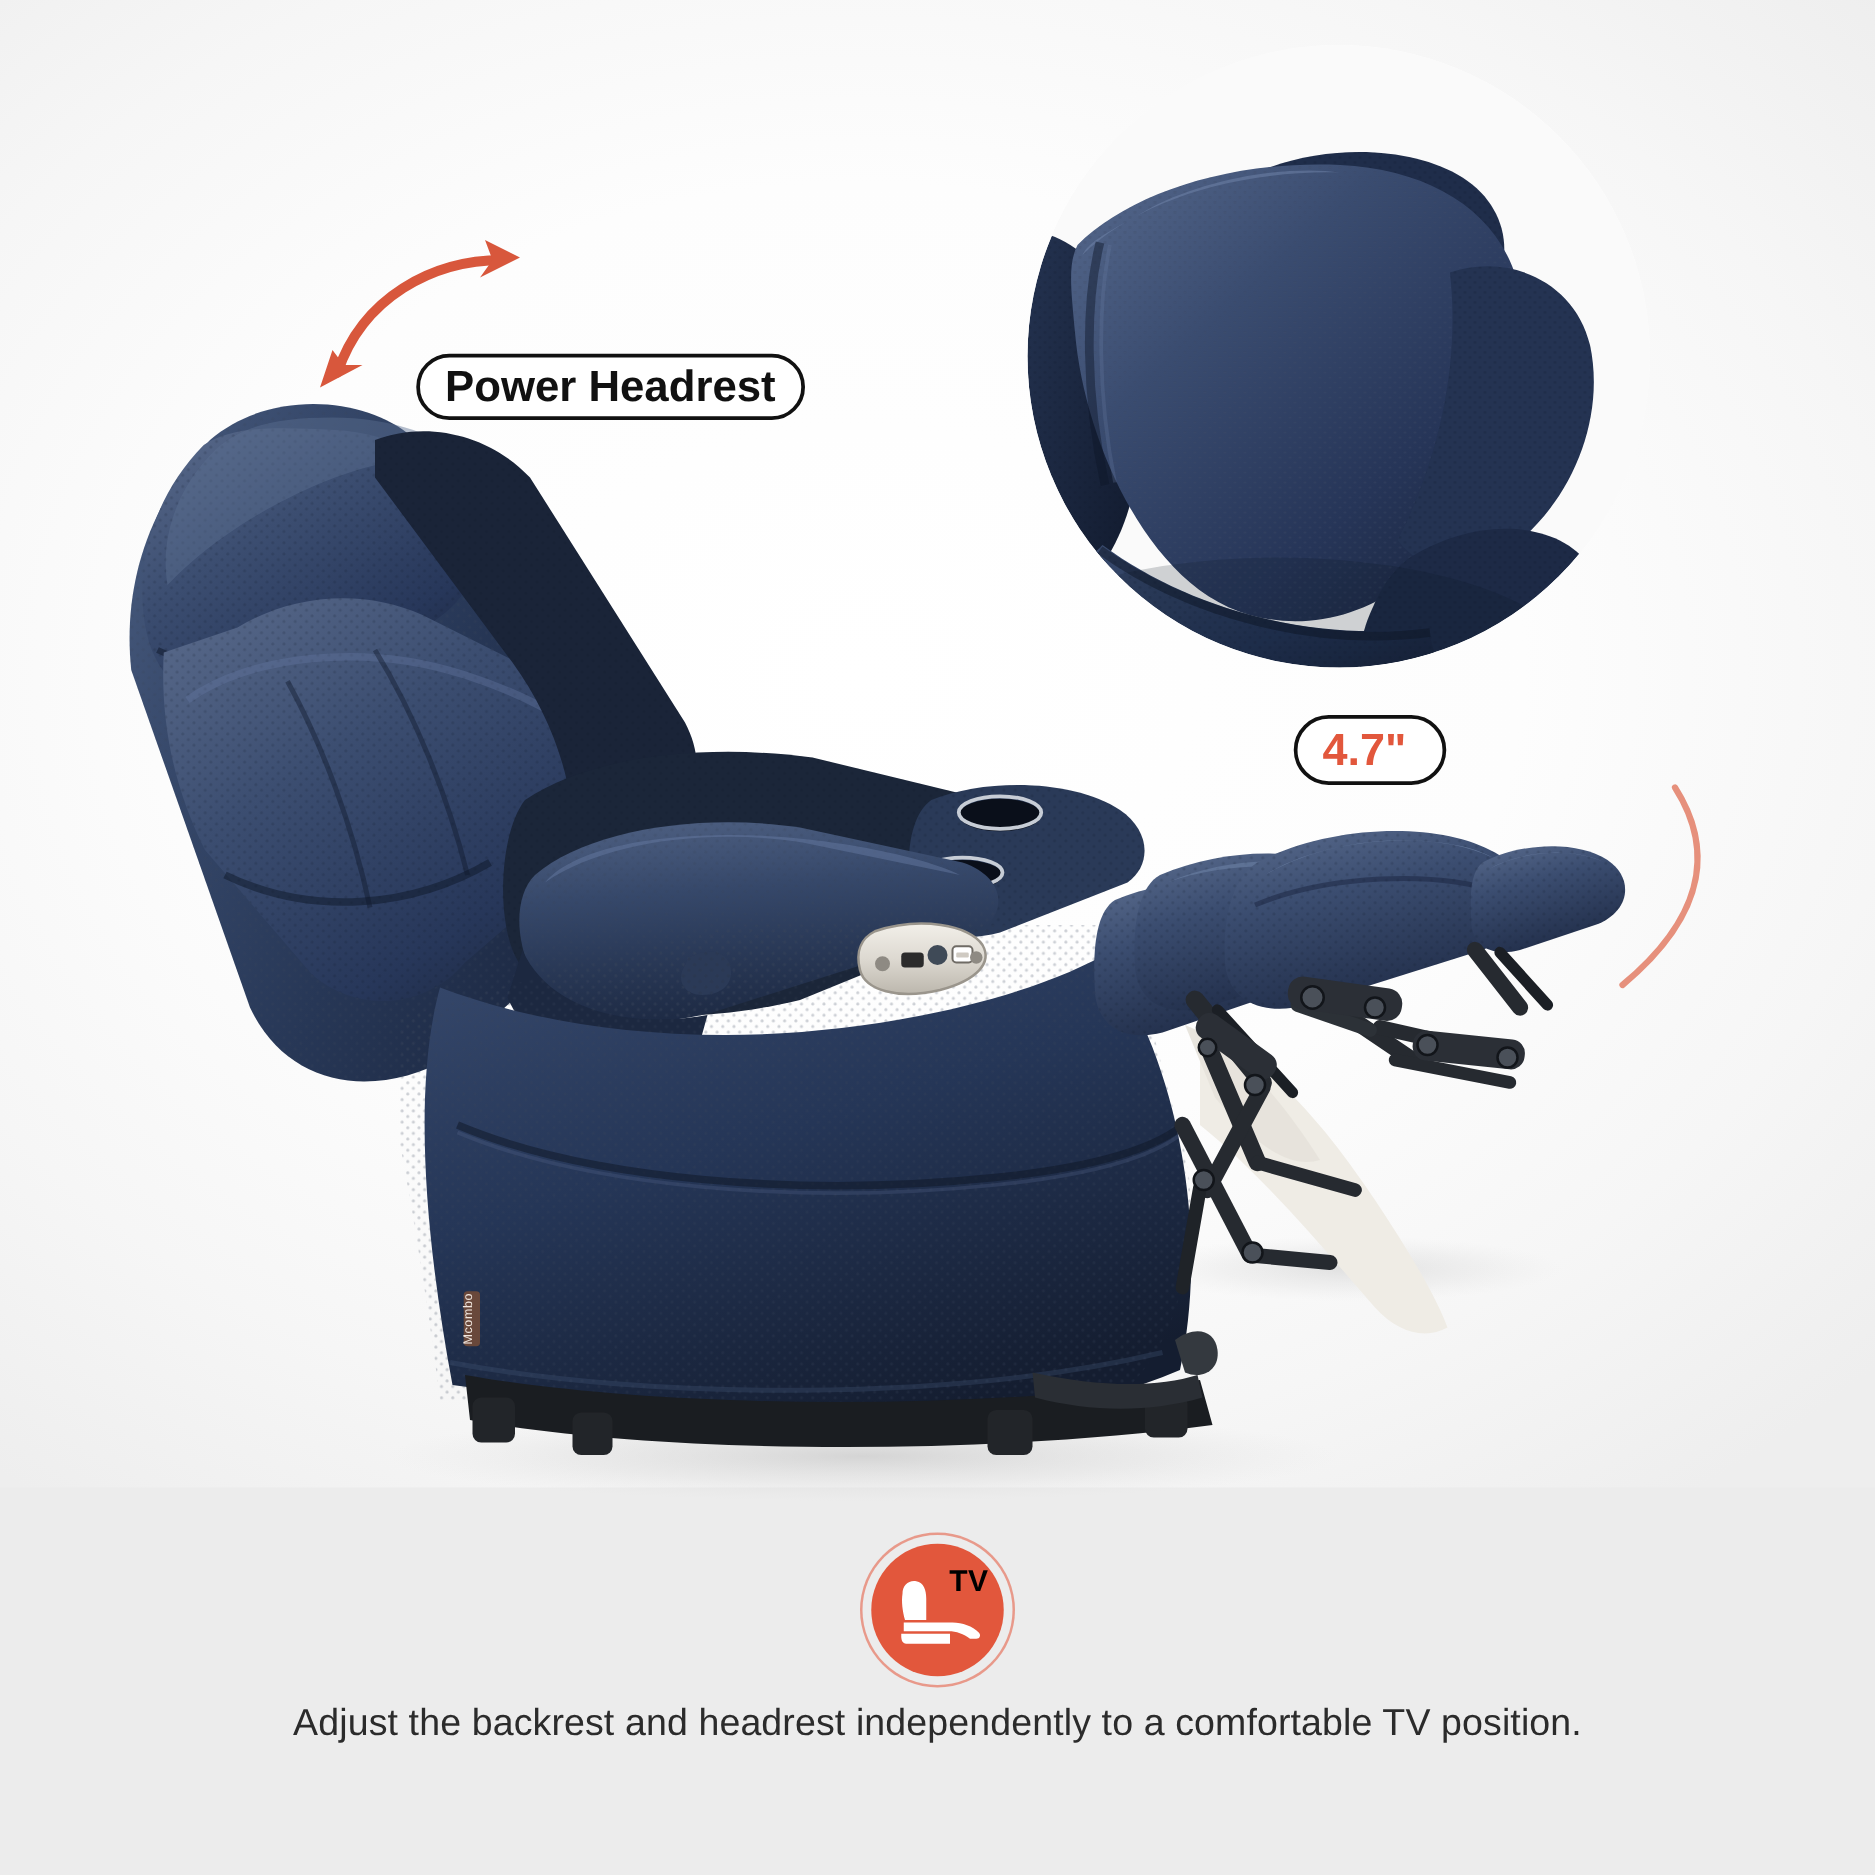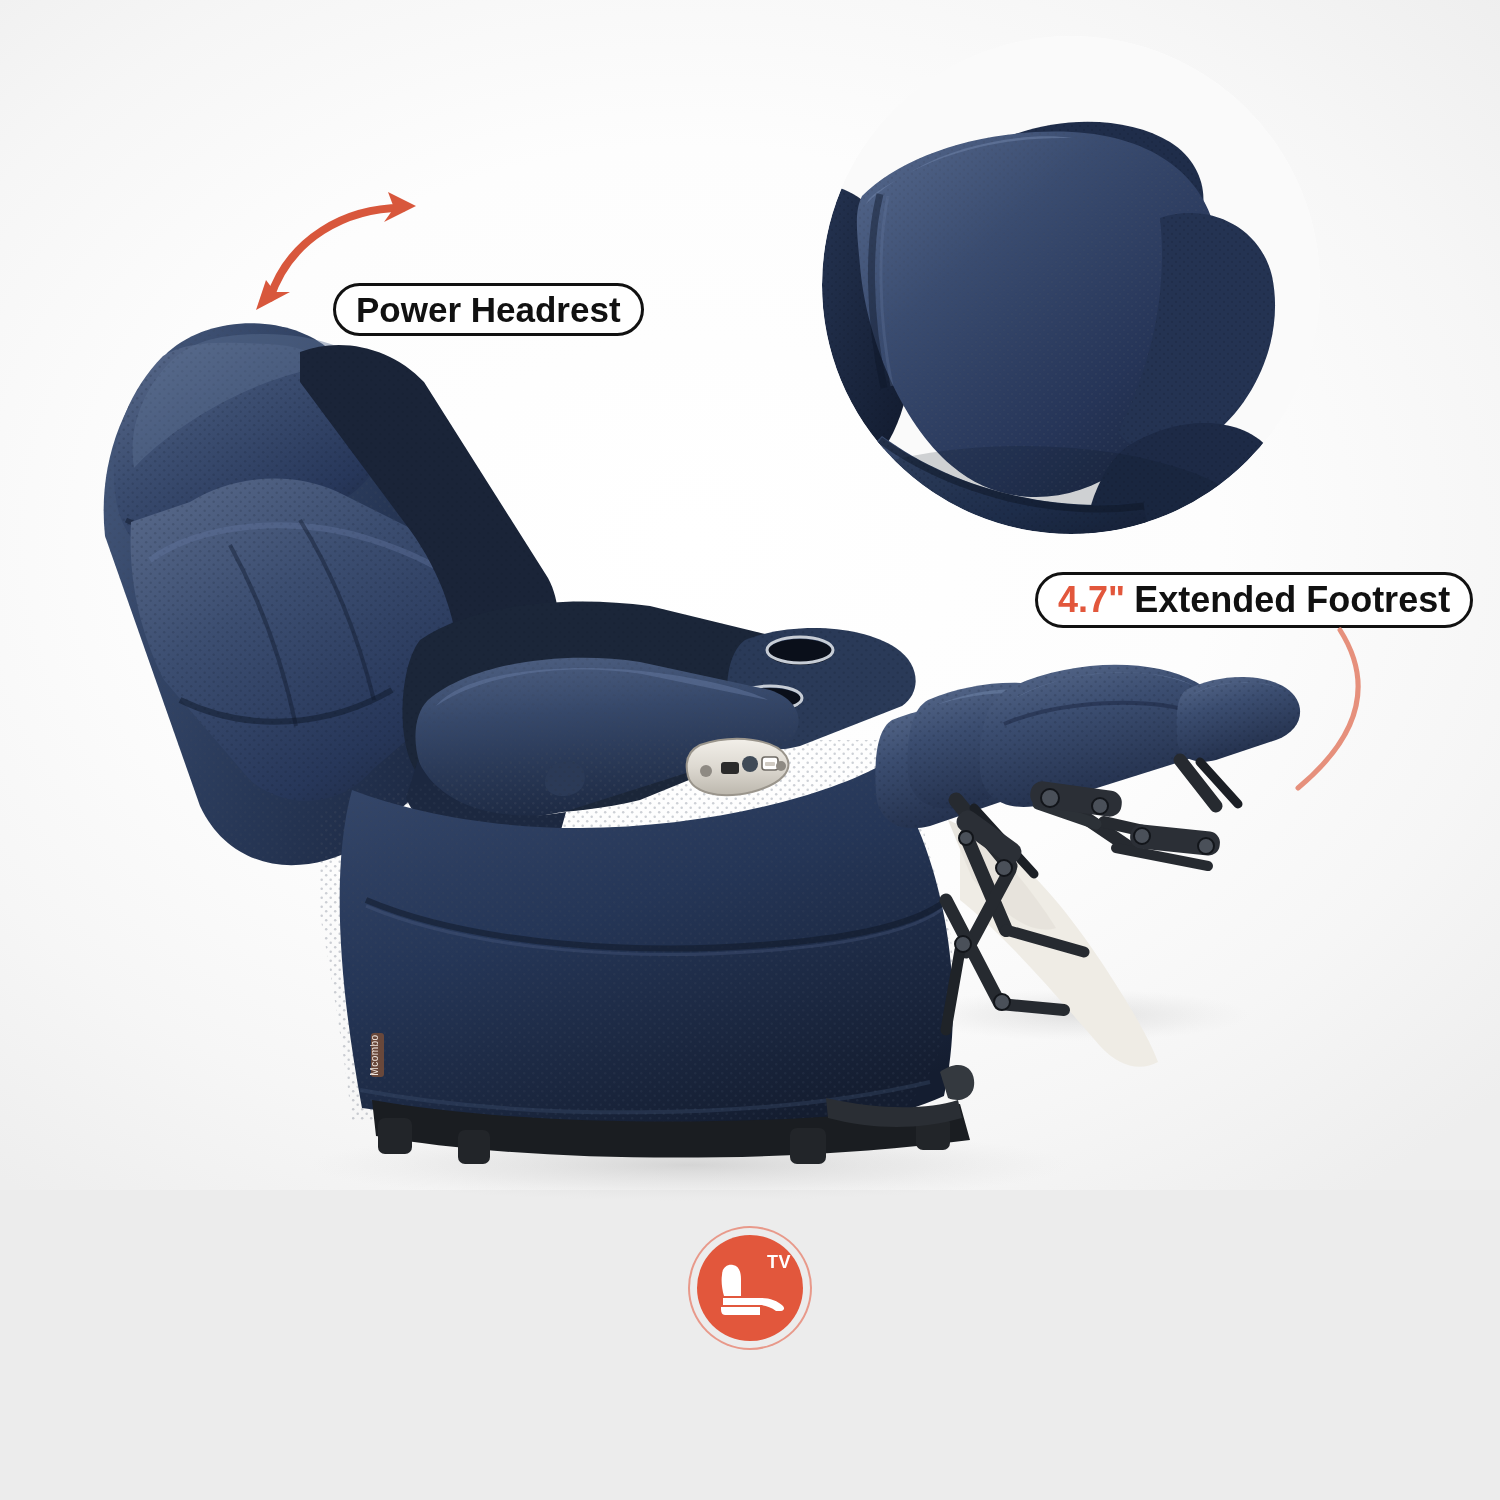--- a/index.html
+++ b/index.html
@@ -34,21 +34,21 @@
     position:relative; width:106px; height:106px; border-radius:50%;
     background:#e2573c;
     box-shadow: 0 0 0 7px #ececec, 0 0 0 9px #e8998a;
     flex:0 0 auto;
   }
   .tv-badge .seat {
     position:absolute; left:19px; top:28px; width:70px; height:56px;
   }
   .tv-badge .tv-label {
     position:absolute; right:12px; top:17px;
-    color:#ffffff; font-weight:bold; font-size:18px; letter-spacing:0.5px;
+    color:#000000; font-weight:bold; font-size:24px; letter-spacing:0.5px;
     font-family:"Liberation Sans", sans-serif;
   }
 
   .tv-title {
     font-size:62px; font-weight:bold; color:#111; letter-spacing:1px;
     line-height:1; white-space:pre;
   }
 
   .tv-sub {
     position:absolute; left:0; right:0; top:1362px;
@@ -465,32 +465,32 @@
     <path d="M168,20 L140,6 L146,22 L136,36 Z" fill="#d8573c"></path>
     <path d="M8,124 L18,94 L27,106 L42,106 Z" fill="#d8573c"></path>
   </svg>
 
   <div class="pill" id="pill-headrest">
     <span>Power Headrest</span>
   </div>
 
   <div class="pill" id="pill-footrest">
     <span class="measure">4.7"</span>
-    <span>Extended Footrest</span>
   </div>
 
   <svg id="arrow-footrest" class="arrow-svg" viewBox="0 0 150 195">
     <path d="M68,18 C96,62 98,116 26,176" fill="none" stroke="#e6907c" stroke-width="5" stroke-linecap="round"></path>
   </svg>
 
   <div class="tv-row">
     <div class="tv-badge">
       <svg class="seat" viewBox="0 0 70 56">
         <path d="M6,12 C6,5 11,1 17,2 C23,3 25,9 25,16 L25,33 L8,33 C6,26 5,18 6,12 Z" fill="#ffffff"></path>
         <path d="M7,35 L46,35 C54,35 62,38 67,43 C69,45 68,48 65,48 L60,48 C55,44 49,42 43,42 L7,42 Z" fill="#ffffff"></path>
         <path d="M5,44 L44,44 L44,52 L9,52 C6,52 5,49 5,46 Z" fill="#ffffff"></path>
       </svg>
       <span class="tv-label">TV</span>
     </div>
   </div>
 
+  <div class="tv-sub">Adjust the backrest and headrest independently to a comfortable TV position.</div>
 
 </div>
 
 </body></html>

